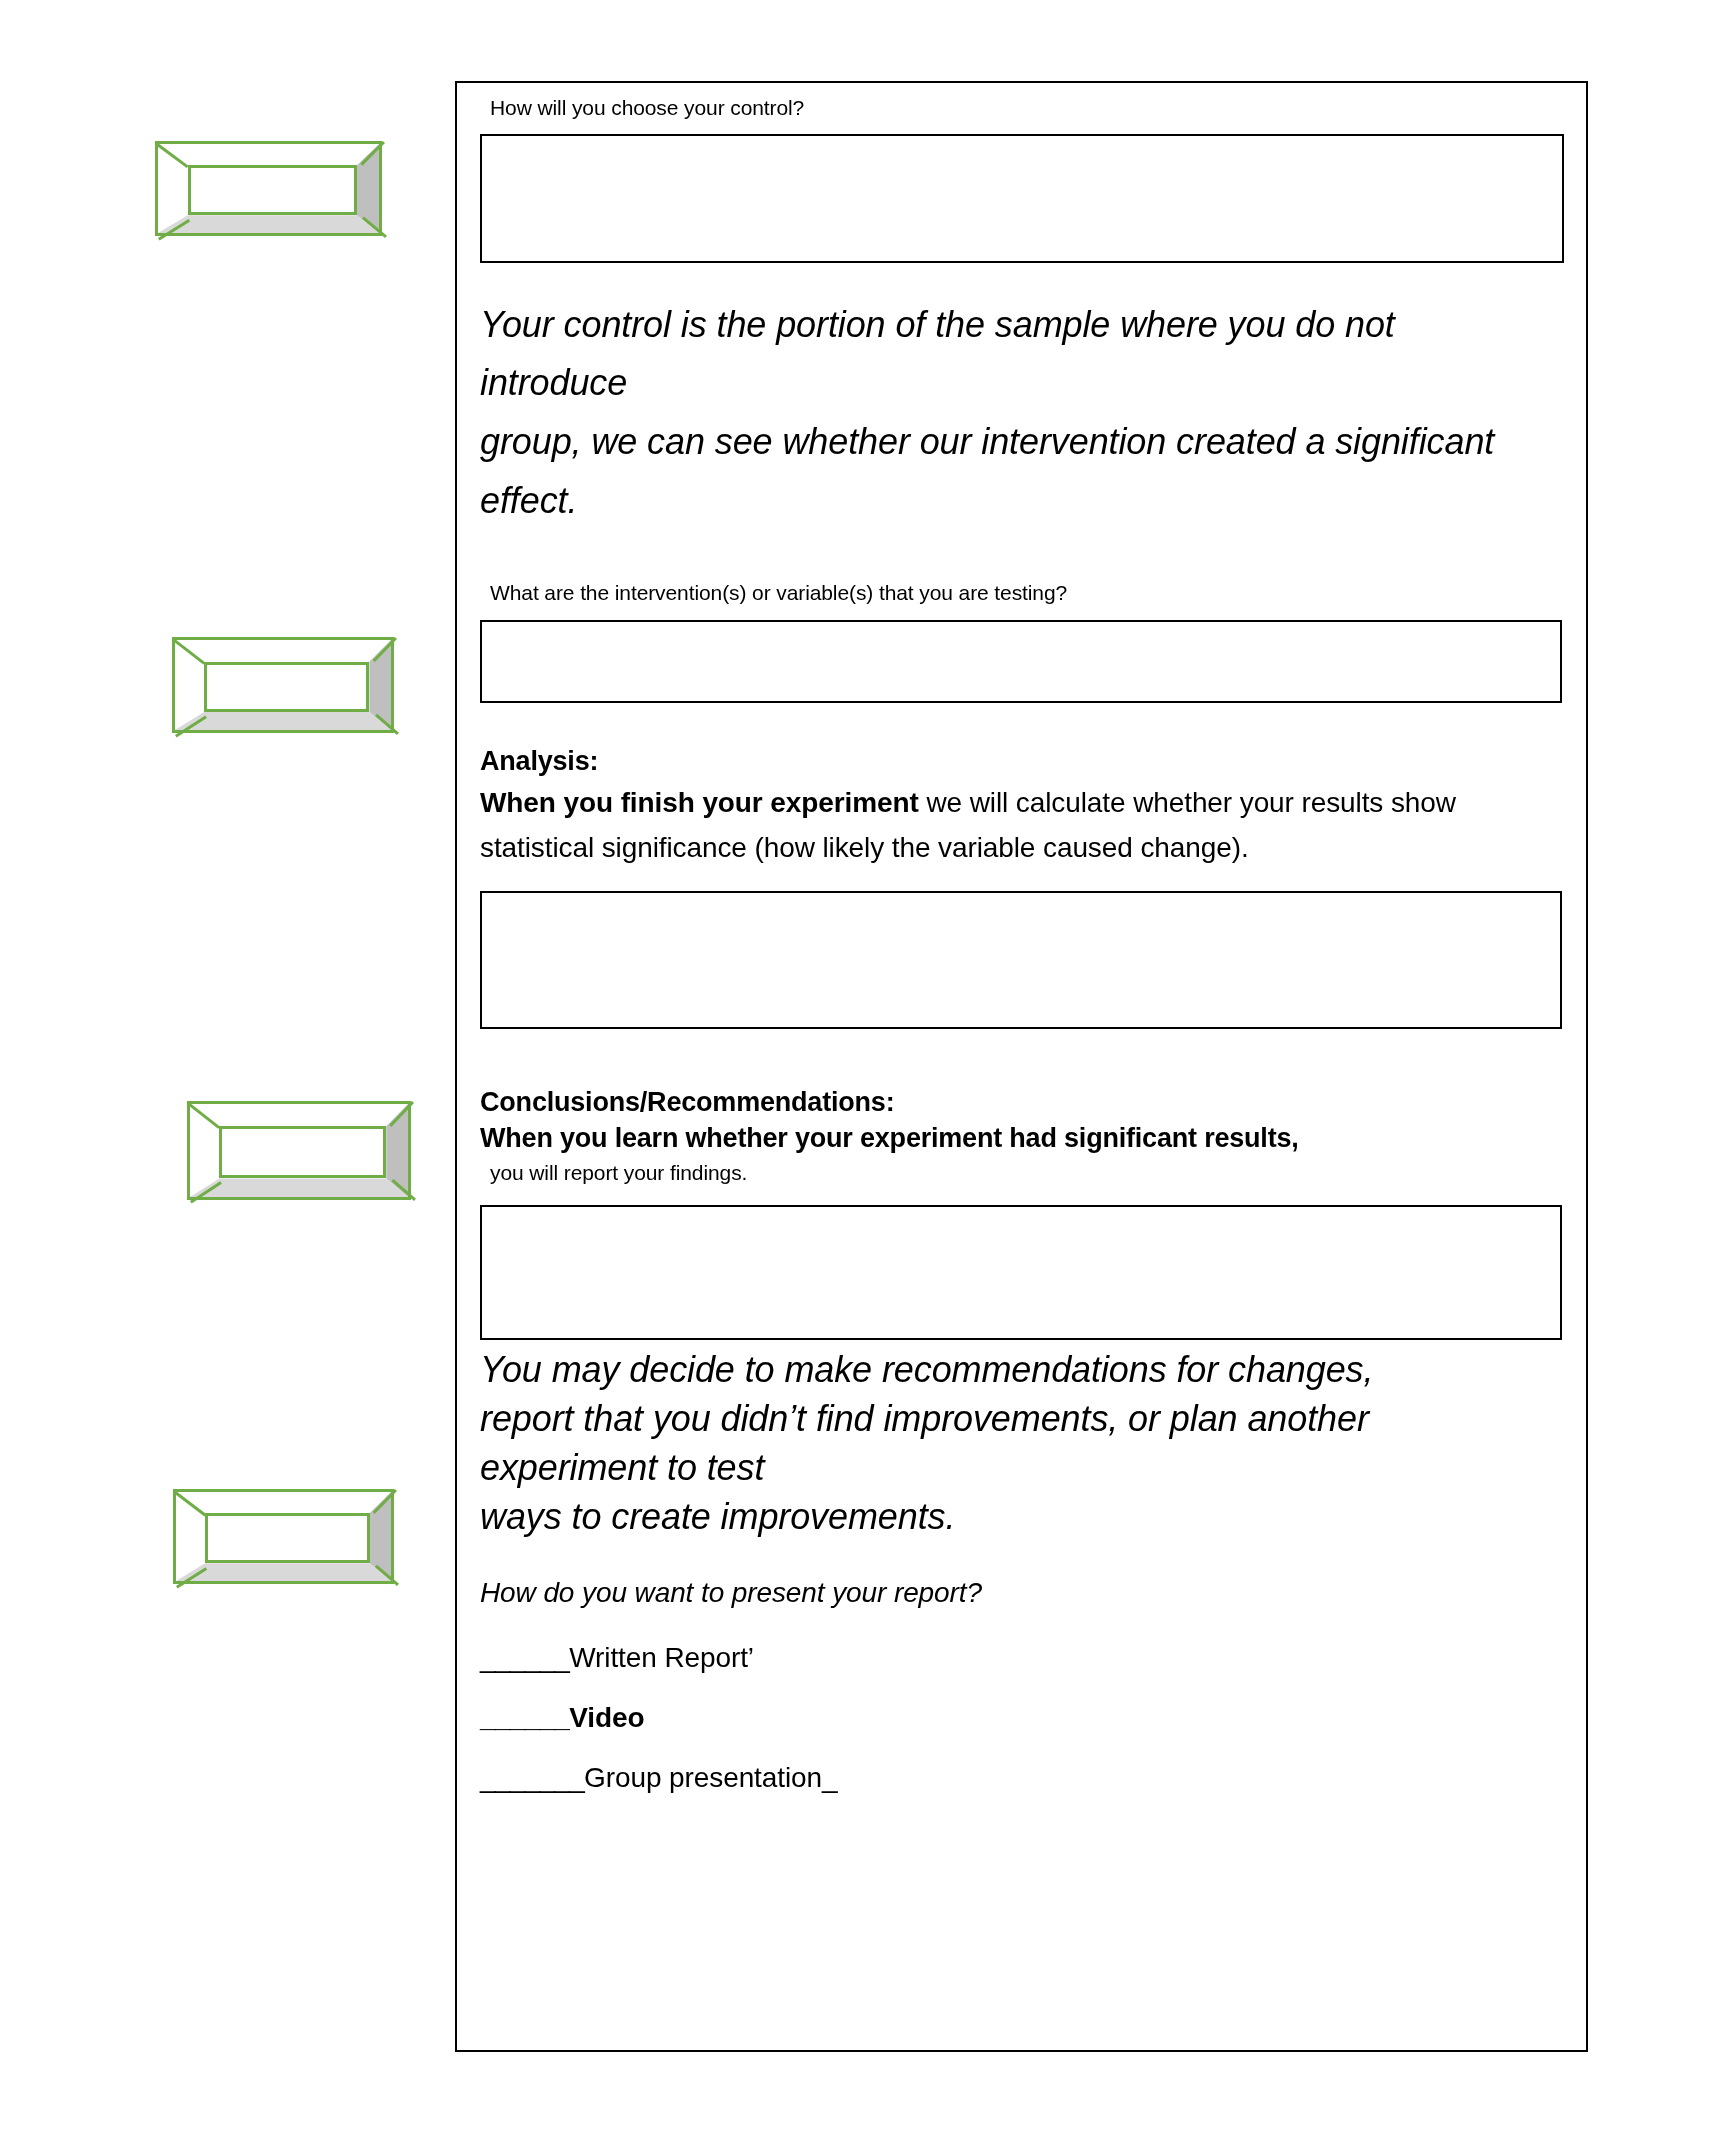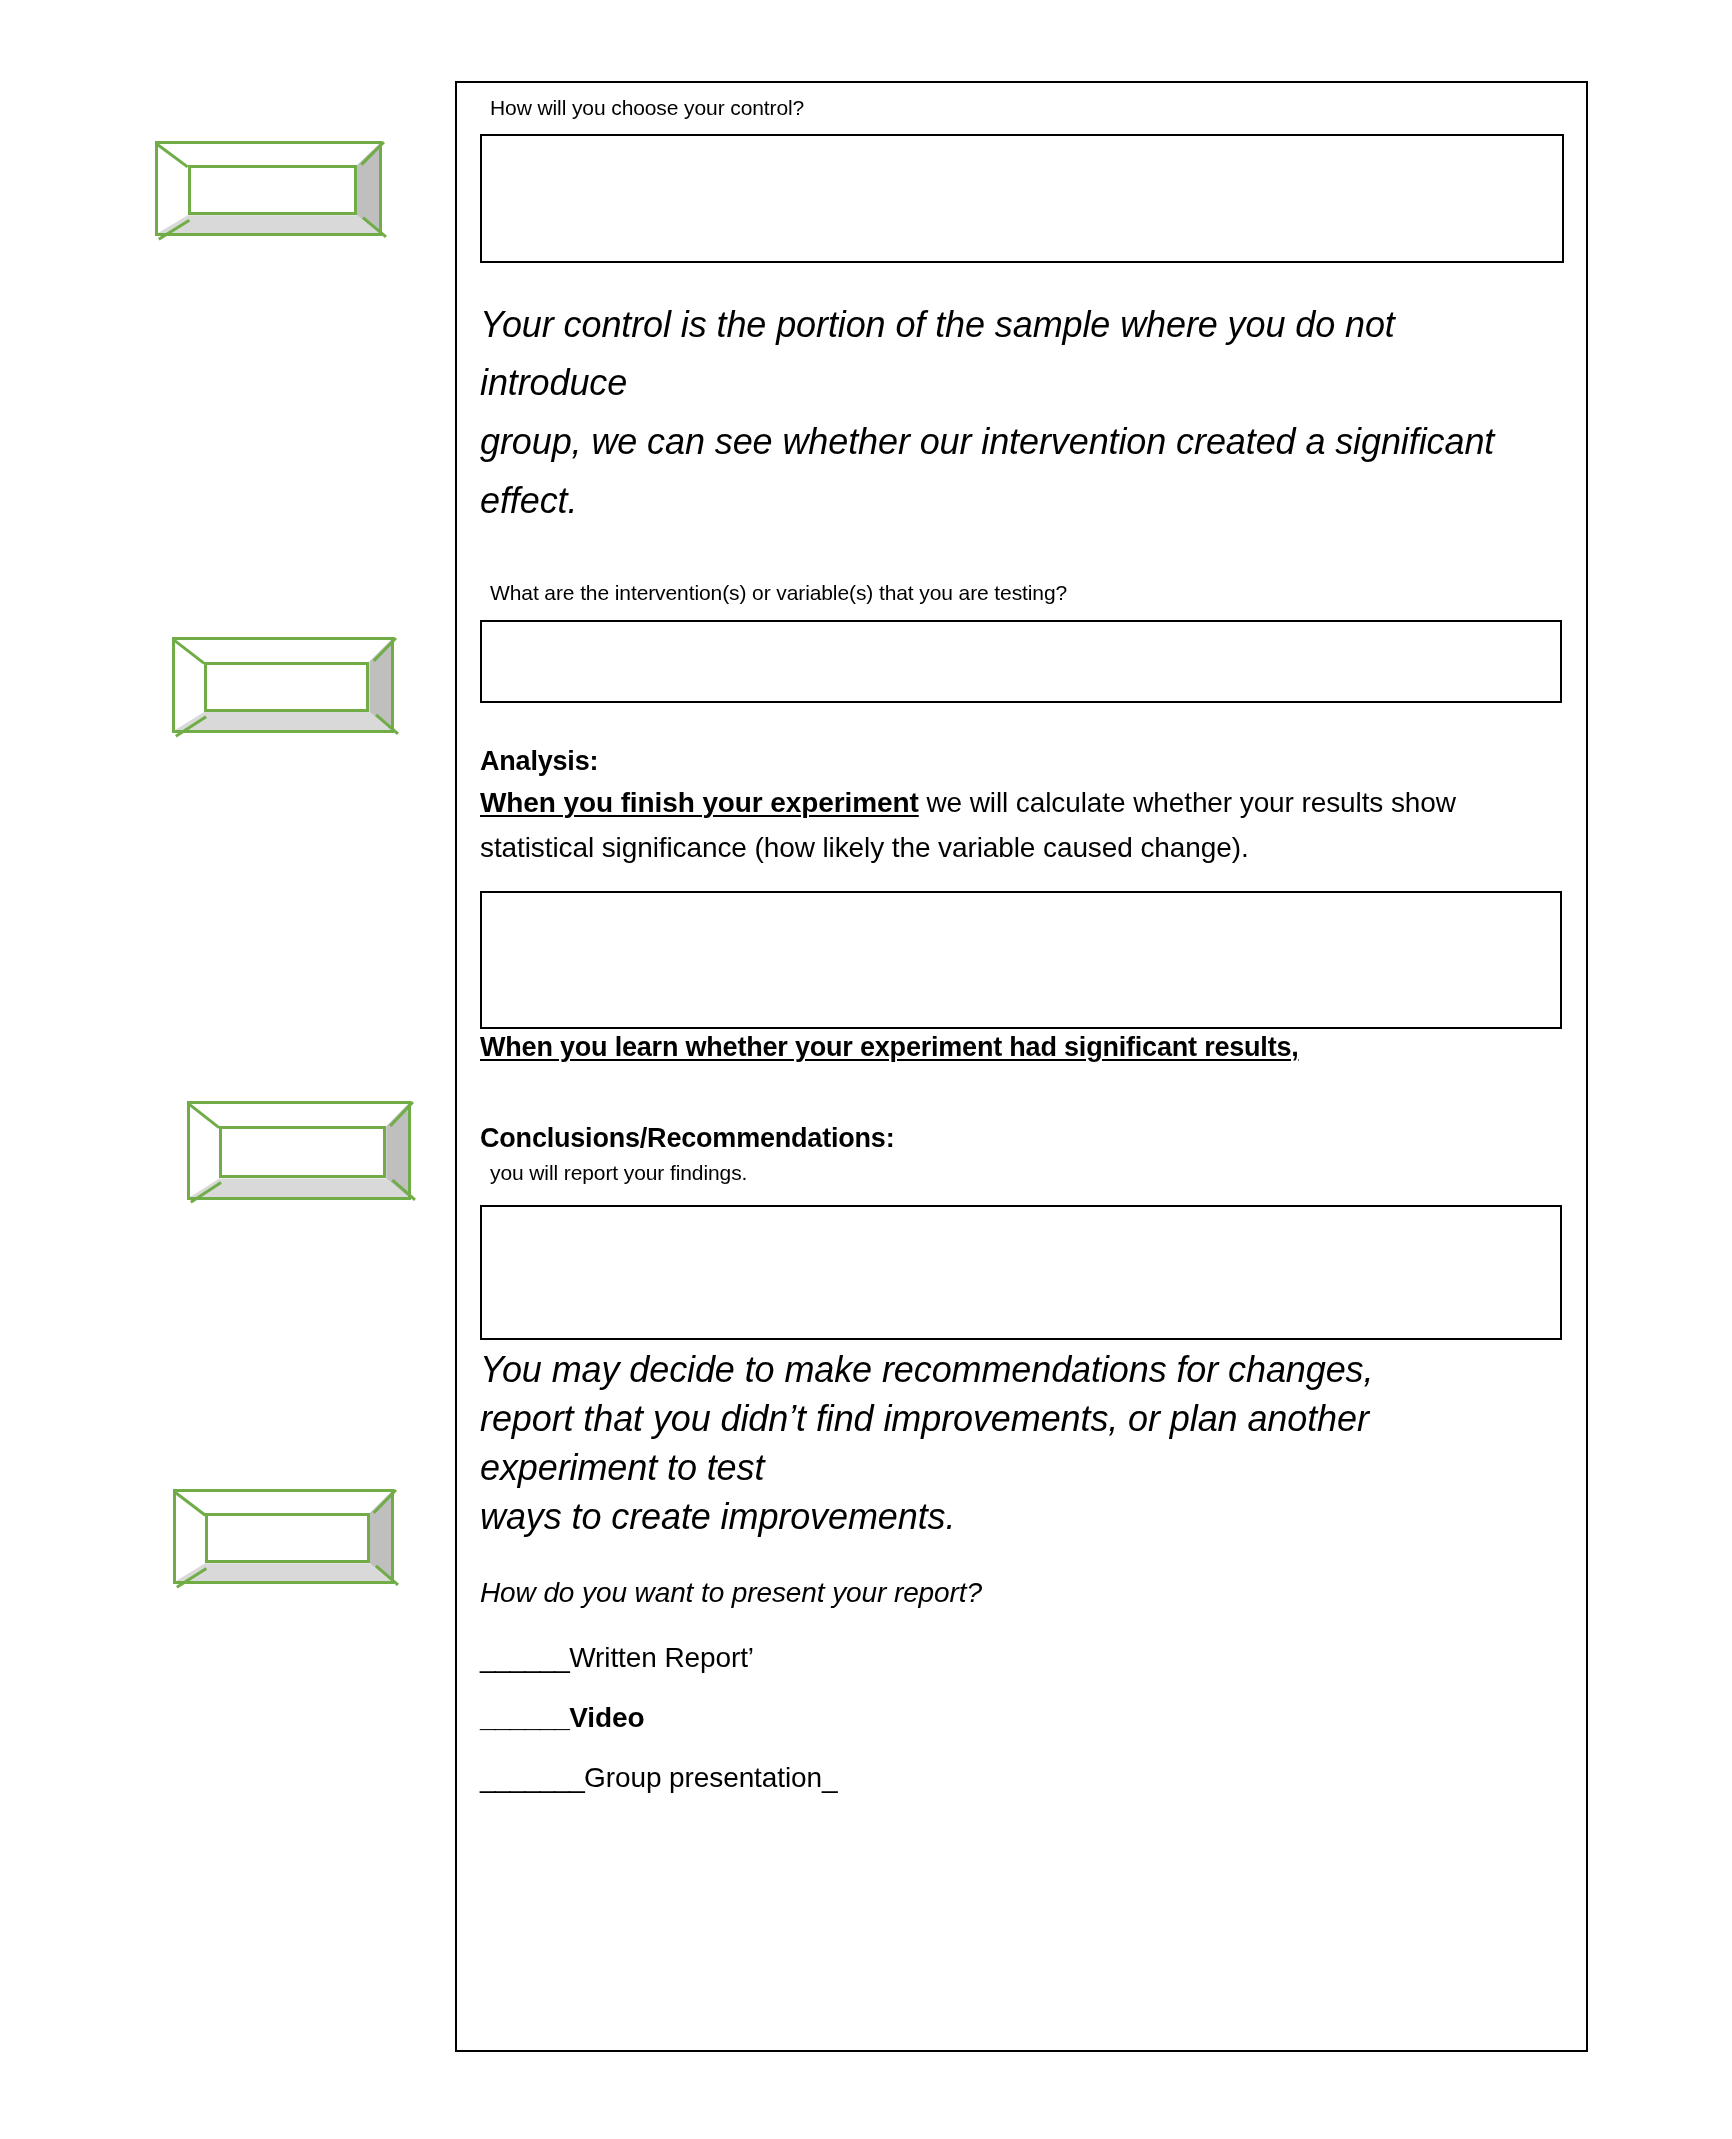--- a/index.html
+++ b/index.html
@@ -64,21 +64,20 @@
   }
   .hdr {
     font-size: 27px;
     font-weight: bold;
     line-height: 1.28;
     letter-spacing: -0.2px;
     white-space: nowrap;
   }
   .bu {
     font-weight: bold;
-    text-decoration: underline;
     text-underline-offset: 2.7px;
     text-decoration-thickness: 2px;
   }
 
   
   .answer-box {
     border: 2px solid #000000;
     box-sizing: border-box;
     background: #ffffff;
   }
@@ -214,23 +213,23 @@
     <div class="q-line" style="margin-top:50px;">What are the intervention(s) or variable(s) that you are testing?</div>
 
     <div class="answer-box" style="margin-top:13.6px; height:83px; width:1082px;"></div>
 
     <div class="hdr" style="margin-top:41px;">Analysis:</div>
 
     <div class="plain-block" style="width:1014px; margin-top:1.4px;"><span class="bu">When you finish your experiment</span><span> we will calculate whether your results show statistical significance (how likely the variable caused change).</span></div>
 
     <div class="answer-box" style="margin-top:20.4px; height:138px; width:1082px;"></div>
 
+    <div class="hdr" style="margin-top:56px;">Conclusions/Recommendations:</div>
+
     <div class="hdr bu" style="margin-top:1.4px;">When you learn whether your experiment had significant results,</div>
-
-    <div class="hdr" style="margin-top:56px;">Conclusions/Recommendations:</div>
 
     <div class="q-line" style="margin-top:4.8px;">you will report your findings.</div>
 
     <div class="answer-box" style="margin-top:19px; height:135px; width:1082px;"></div>
 
     <div class="ital-block" style="margin-top:6.8px; width:1060px; line-height:1.36;">
       <div>You may decide to make recommendations for changes,</div>
       <div>report that you didn’t find improvements, or plan another experiment to test</div>
       <div>ways to create improvements.</div>
     </div>

